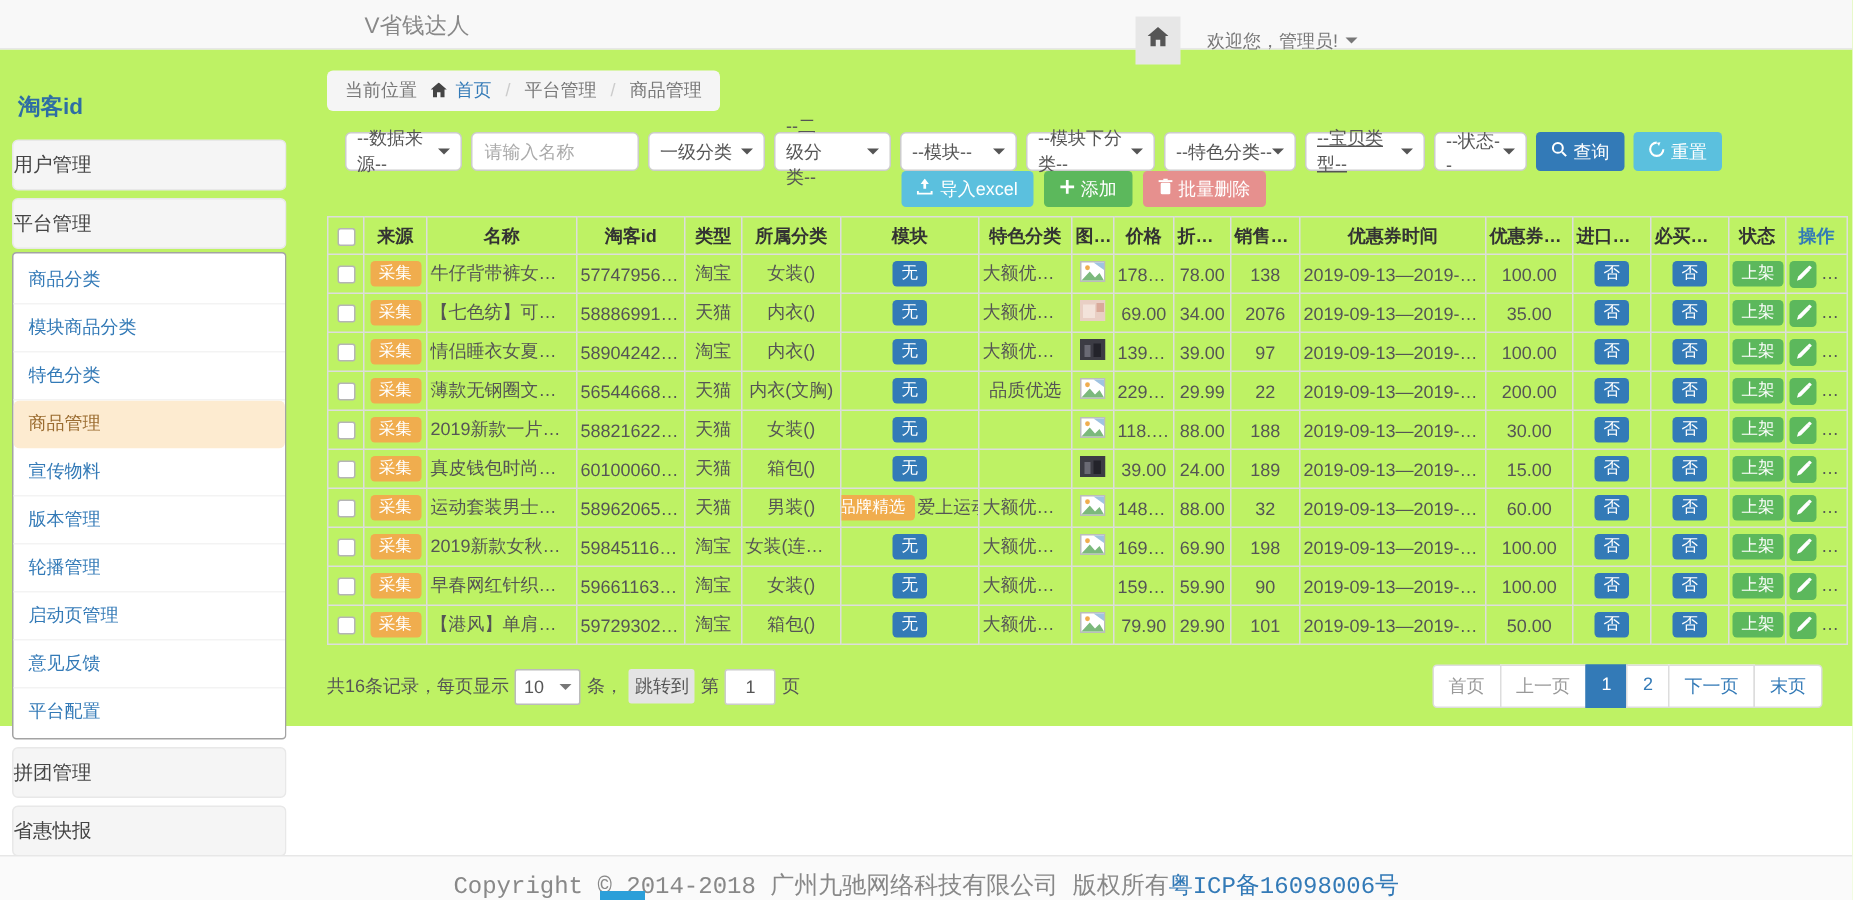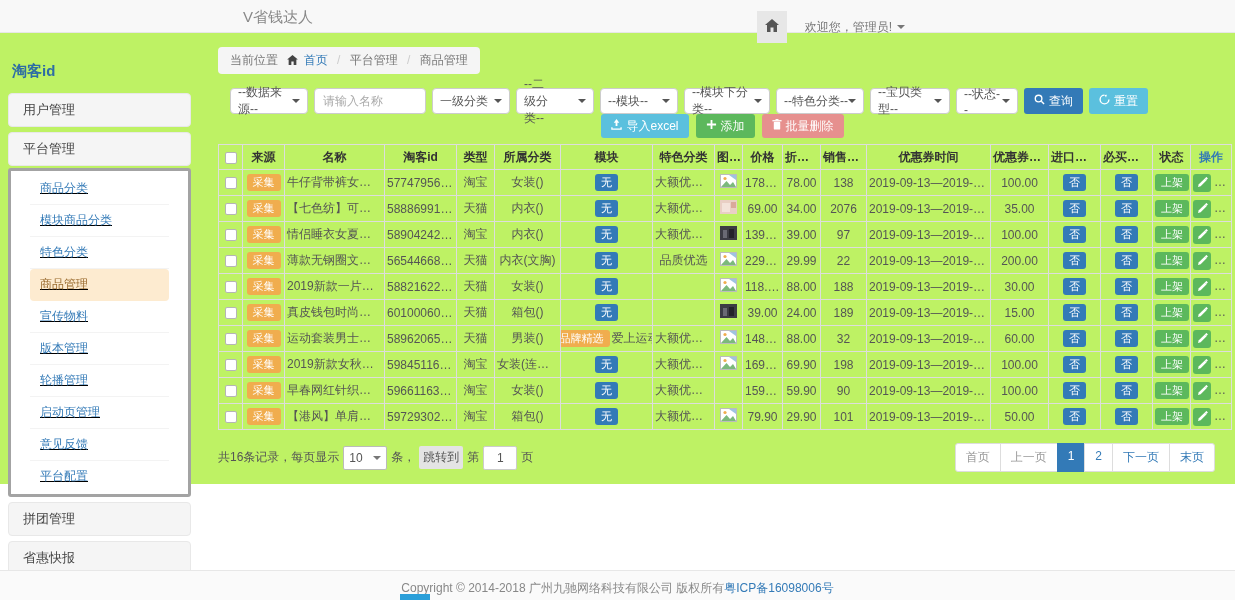--- a/index.html
+++ b/index.html
@@ -13,22 +13,22 @@
   .brand { position:absolute; left:243px; top:8px; font-size:15px; color:#888; }
   .topbar-right { position:absolute; right:330px; top:0; height:32px; display:flex; align-items:center;margin-top:11px; }
   .home-btn { width:30px; height:32px; background:#e7e7e7; display:flex; align-items:center; justify-content:center; cursor:pointer; }
   .welcome { margin-left:18px; font-size:12px; color:#777; display:flex; align-items:center; gap:5px; cursor:pointer; }
   .caret-down { width:0; height:0; border-left:4px solid transparent; border-right:4px solid transparent; border-top:4px solid #777; display:inline-block; }
 
   
   .sidebar { position:absolute; left:8px; top:52px; width:183px; height:518px; overflow:hidden; }
   .sidebar-title { color:#31708f; font-size:15px; font-weight:bold; color:#2e6da4; padding:10px 4px 12px 4px; }
   .sb-group { background:#f5f5f5; border:1px solid #e8e8e8; border-radius:4px;
-    padding:7px 14px; font-size:13px; color:#444; margin-bottom:5px; cursor:pointer; }
-  .sb-sub { background:#fff; border:3px solid #a3a3a3; border-radius:3px; margin:-3px 0 5px 0; padding:2px 19px;text-decoration:underline; }
+    padding:7px 0; font-size:13px; color:#444; margin-bottom:5px; cursor:pointer; }
+  .sb-sub { background:#fff; border:1px solid #a3a3a3; border-radius:3px; margin:-3px 0 5px 0; padding:2px 0; }
   .sb-item { font-size:12px; color:#337ab7; padding:7px 10px; border-bottom:1px solid #f3f3f3; cursor:pointer; }
   .sb-item:last-child { border-bottom:none; }
   .sb-item.active { background:#fdebd0; border-radius:4px; color:#9a6b2f; border-bottom-color:transparent; }
 
   
   .main { position:absolute; left:218px; top:47px; width:1009px; }
   .breadcrumb { display:inline-block; background:#f5f5f5; border-radius:4px; padding:5px 12px; font-size:12px; color:#777; }
   .breadcrumb .bc-link { color:#337ab7; cursor:pointer; }
   .bc-sep { color:#ccc; margin:0 6px; }
   .bc-home-icon { display:inline-block; vertical-align:-1px; margin:0 2px 0 6px; }
@@ -80,21 +80,21 @@
   .page-input { width:34px; height:24px; border:1px solid #ccc; border-radius:2px; text-align:center; font-size:12px; color:#555; outline:none; }
   .pager { display:flex; margin-right:12px; }
   .pg-btn { border:1px solid #ddd; background:#fff; color:#337ab7; font-size:12px; padding:5px 10px; margin-left:-1px; cursor:pointer; }
   .pg-btn.disabled { color:#999; cursor:default; }
   .pg-btn.active { background:#337ab7; border-color:#337ab7; color:#fff; }
   .pg-btn:first-child { border-radius:3px 0 0 3px; }
   .pg-btn:last-child { border-radius:0 3px 3px 0; }
 
   
   .footer { position:absolute; left:0; top:570px; width:100%; height:30px; background:#fafafa;
-    border-top:1px solid #e7e7e7; text-align:center; font-size:12px; color:#888; padding-top:9px; }
+    border-top:1px solid #e7e7e7; text-align:center; font-size:16px; color:#888; padding-top:9px;font-family:Liberation Mono, monospace; }
   .footer a { color:#337ab7; text-decoration:none; cursor:pointer; }
   .bottom-artifact { position:absolute; left:400px; top:594px; width:30px; height:6px; background:#2b9fd9; }
 </style>
 </head>
 <body>
 
 <div class="page">
 
   <div class="topbar">
     <div class="brand">V省钱达人</div>
@@ -173,21 +173,21 @@
             <span class="caret-down"></span>
           </div>
           <div class="f-select" style="width: 86px;">
             <span>--模块下分类--</span>
             <span class="caret-down"></span>
           </div>
           <div class="f-select" style="width: 88px;">
             <span>--特色分类--</span>
             <span class="caret-down"></span>
           </div>
-          <div class="f-select" style="width: 80px;">
+          <div class="f-select" style="width: 80px; text-decoration: underline;">
             <span>--宝贝类型--</span>
             <span class="caret-down"></span>
           </div>
           <div class="f-select" style="width: 62px;">
             <span>--状态--</span>
             <span class="caret-down"></span>
           </div>
         </span>
       <button class="btn btn-query">
         <span>

